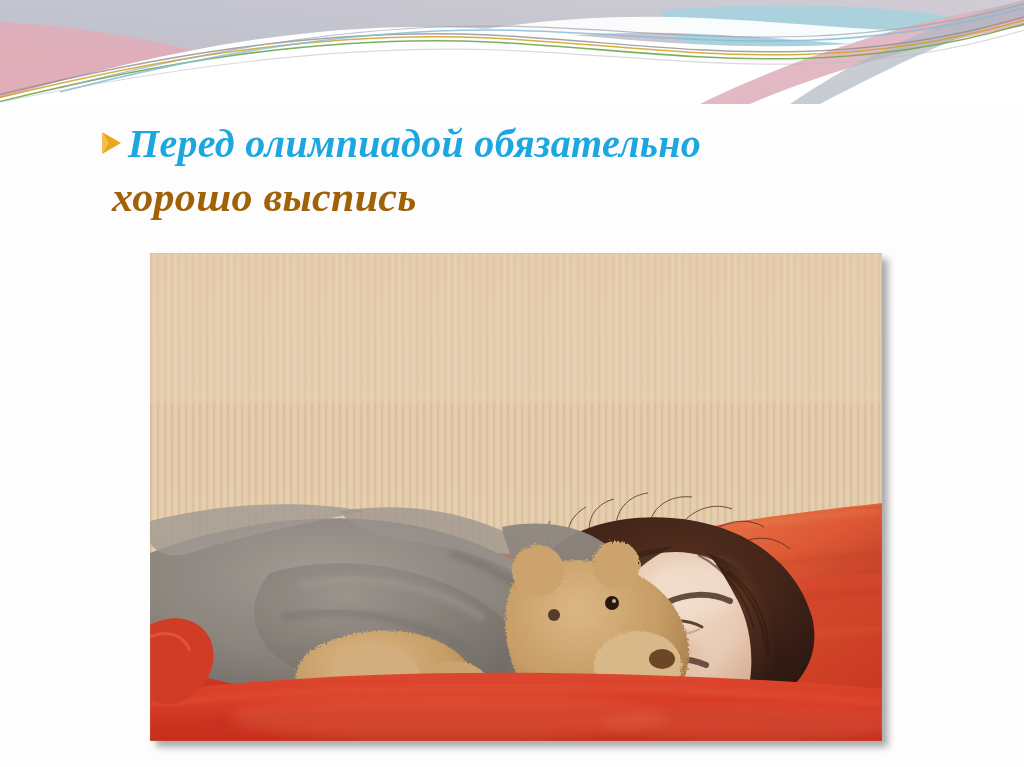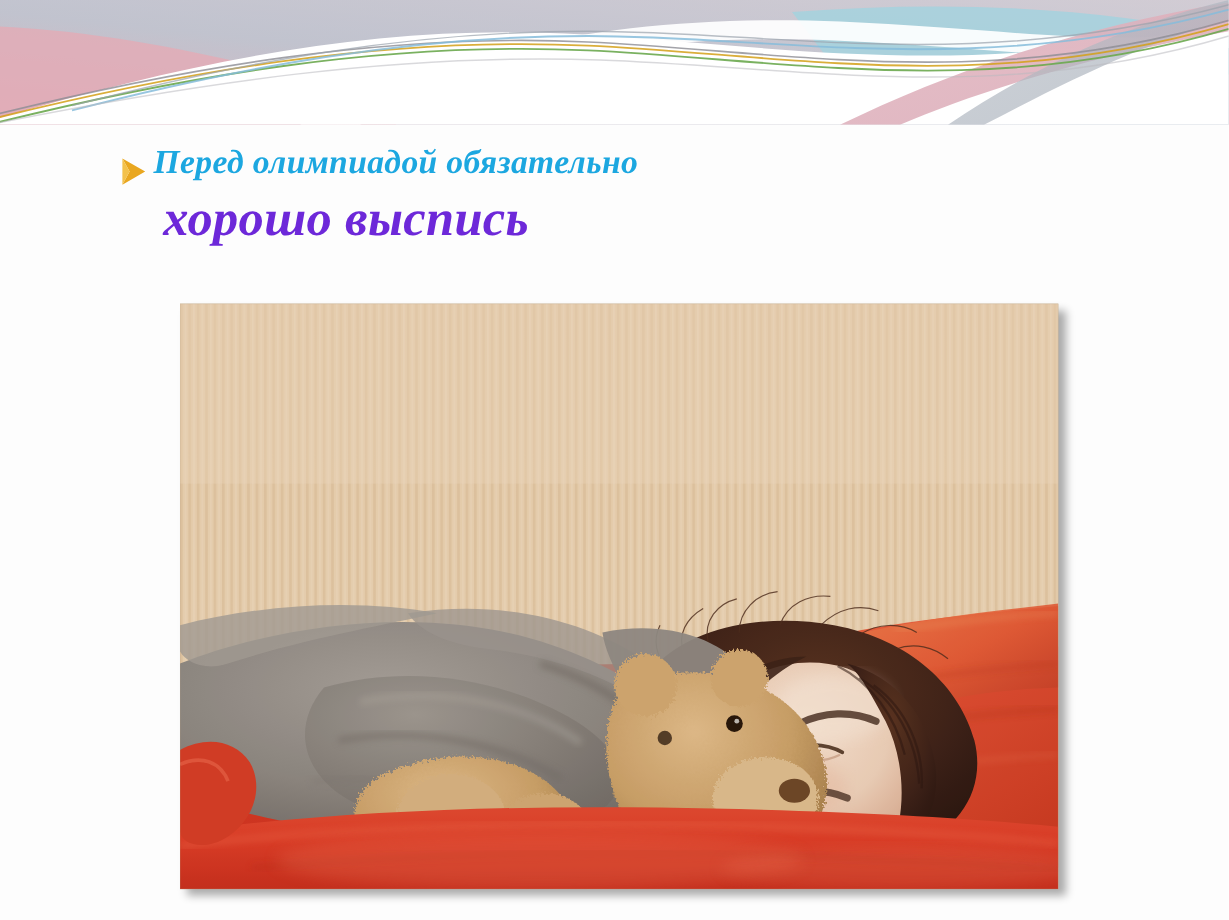--- a/index.html
+++ b/index.html
@@ -44,33 +44,33 @@
     flex: 0 0 auto;
     width: 26px;
     margin-top: 12px;
     margin-right: 2px;
   }
   .bullet-arrow svg { display:block; }
   .bullet-text {
     font-family: "Liberation Serif", serif;
     font-style: italic;
     font-weight: bold;
-    font-size: 28px;
+    font-size: 40px;
     line-height: 1.30;
     color: #1CA7E0;
     letter-spacing: 0.3px;
   }
   .line2 {
     font-family: "Liberation Serif", serif;
     font-style: italic;
     font-weight: bold;
     font-size: 42px;
     line-height: 1.30;
-    color: #6d28d9;
-    margin-left: 36px;
+    color: #a16207;
+    margin-left: 12px;
     letter-spacing: 0.3px;
   }
 
   
   .photo-frame {
     position: absolute;
     left: 150px;
     top: 253px;
     width: 732px;
     height: 488px;

